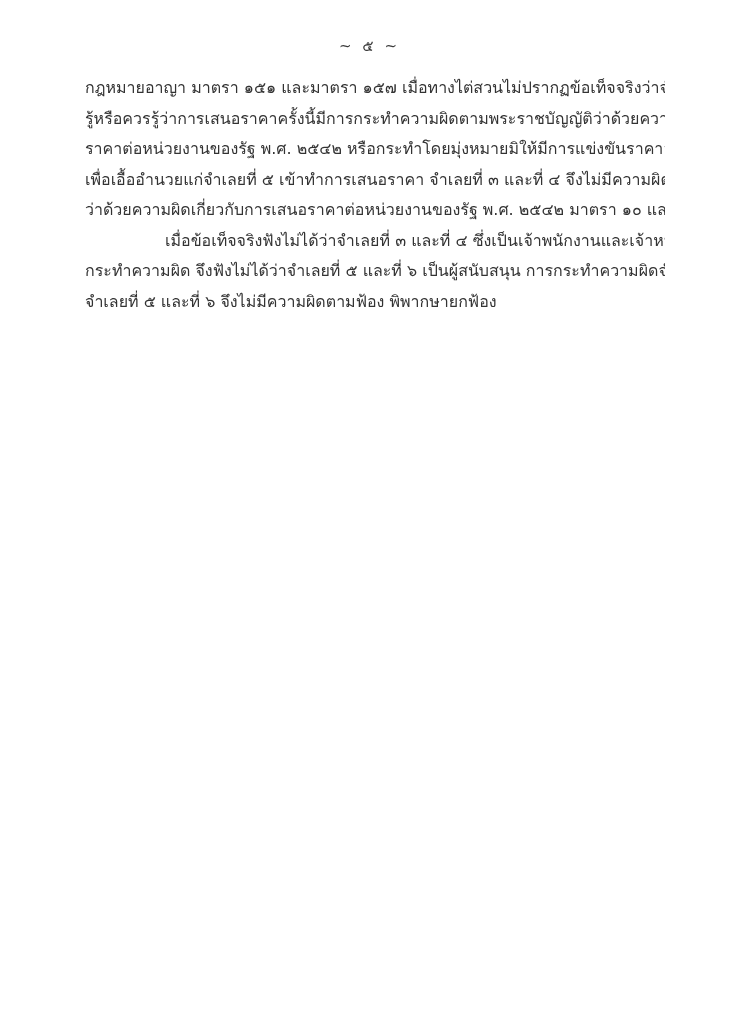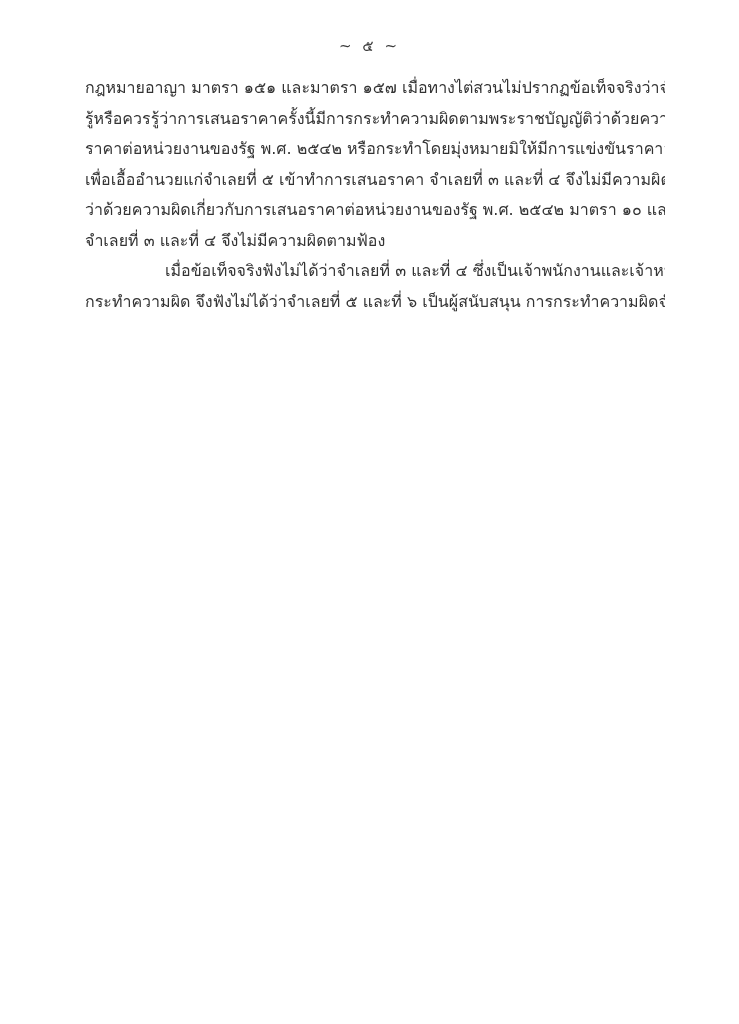--- a/index.html
+++ b/index.html
@@ -52,23 +52,23 @@
   <div class="page-number">~ ๕ ~</div>
 
   <div class="content">
 
     <div class="paragraph">
       <span class="line">กฎหมายอาญา มาตรา ๑๕๑ และมาตรา ๑๕๗ เมื่อทางไต่สวนไม่ปรากฏข้อเท็จจริงว่าจำเลยที่ ๓ และที่ ๔</span>
       <span class="line">รู้หรือควรรู้ว่าการเสนอราคาครั้งนี้มีการกระทำความผิดตามพระราชบัญญัติว่าด้วยความผิดเกี่ยวกับการเสนอ</span>
       <span class="line">ราคาต่อหน่วยงานของรัฐ พ.ศ. ๒๕๔๒ หรือกระทำโดยมุ่งหมายมิให้มีการแข่งขันราคาอย่างไม่เป็นธรรม</span>
       <span class="line">เพื่อเอื้ออำนวยแก่จำเลยที่ ๕ เข้าทำการเสนอราคา จำเลยที่ ๓ และที่ ๔ จึงไม่มีความผิดตามพระราชบัญญัติ</span>
       <span class="line">ว่าด้วยความผิดเกี่ยวกับการเสนอราคาต่อหน่วยงานของรัฐ พ.ศ. ๒๕๔๒ มาตรา ๑๐ และมาตรา ๑๒ ด้วย</span>
-      <span class="line">จำเลยที่ ๓ และที่ ๔ จึงไม่มีความผิดตามฟ้อง</span>
     </div>
 
     <div class="paragraph">
       <span class="line indent">เมื่อข้อเท็จจริงฟังไม่ได้ว่าจำเลยที่ ๓ และที่ ๔ ซึ่งเป็นเจ้าพนักงานและเจ้าหน้าที่ของรัฐ</span>
       <span class="line">กระทำความผิด จึงฟังไม่ได้ว่าจำเลยที่ ๕ และที่ ๖ เป็นผู้สนับสนุน การกระทำความผิดจำเลยที่ ๓ และที่ ๔</span>
+      <span class="line">จำเลยที่ ๕ และที่ ๖ จึงไม่มีความผิดตามฟ้อง พิพากษายกฟ้อง</span>
     </div>
 
   </div>
 
 </div>
 
 </body></html>

